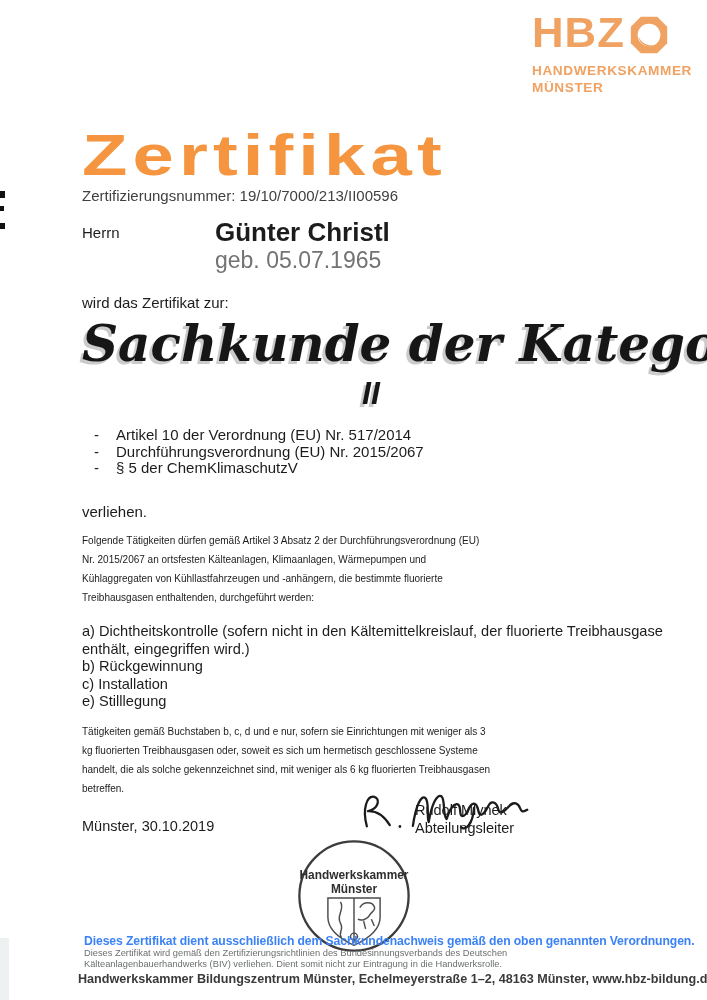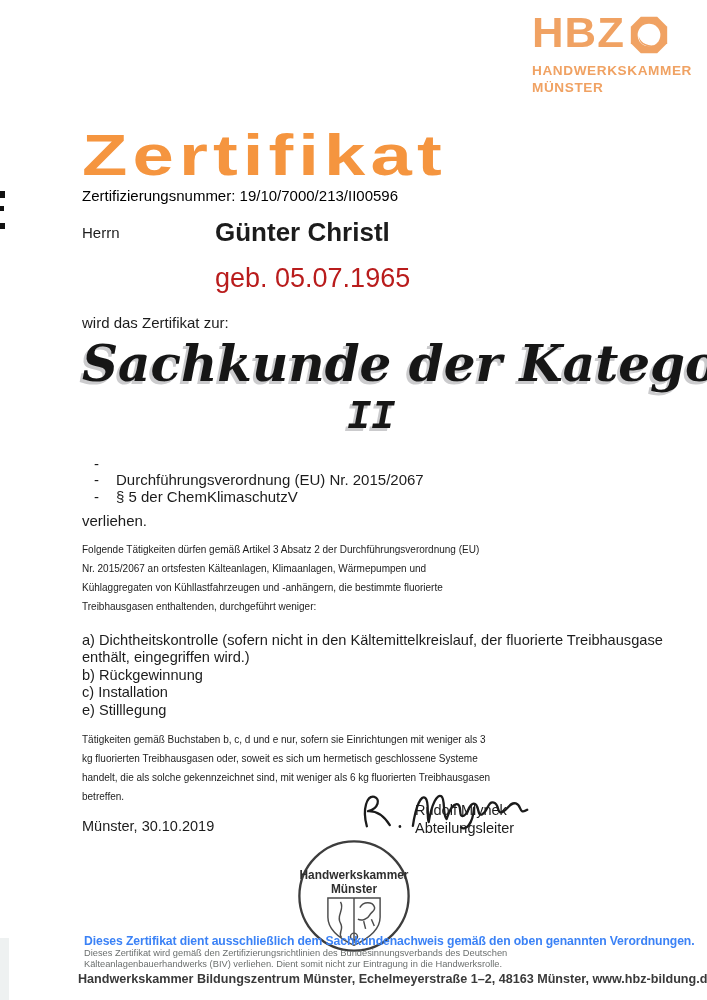--- a/index.html
+++ b/index.html
@@ -17,42 +17,42 @@
   }
   .logo-octagon{width:40px;height:40px;margin-top:3px;}
   .logo-sub{margin-top:7px;font-size:13.6px;font-weight:bold;color:#f0a263;letter-spacing:.6px;line-height:1.28;}
   
   .main{position:absolute;left:82px;top:126px;width:578px;}
   .title{
     font-size:58px;font-weight:bold;color:#f5953f;line-height:1;
     letter-spacing:4px;transform:scaleX(1.28);transform-origin:left top;
     white-space:nowrap;
   }
-  .certnum{margin-top:3px;font-size:15px;color:#000000;}
+  .certnum{margin-top:3px;font-size:15px;color:#404040;}
   .recipient{display:flex;margin-top:14px;}
   .salutation{font-size:15px;width:133px;padding-top:6px;}
   .name{font-size:26px;font-weight:bold;line-height:1.1;}
-  .birth{font-size:27px;margin-top:16px;color:#b91c1c;}
+  .birth{font-size:23px;margin-top:0;color:#737373;}
   .intro{margin-top:20px;font-size:15px;}
   .script-block{text-align:center;margin-top:4px;color:#161616;}
   .script-l1{
     font-family:"DejaVu Serif", serif;font-style:italic;font-weight:bold;
     font-size:50px;line-height:1.15;white-space:nowrap;
     text-shadow:-3px 3px 0 rgba(140,140,145,.45);
   }
   .script-l2{
-    font-family:Liberation Mono, monospace;font-style:italic;font-weight:bold;
-    font-size:40px;line-height:1.1;margin-top:4px;
+    font-family:Liberation Sans, sans-serif;font-style:italic;font-weight:bold;
+    font-size:32px;line-height:1.1;margin-top:4px;
     text-shadow:-3px 3px 0 rgba(140,140,145,.45);
     text-align:center;
   }
   .refs{margin-top:16px;margin-left:12px;font-size:15px;line-height:1.02;}
   .ref-row{display:flex;margin-top:1px;}
   .ref-dash{width:22px;}
-  .granted{margin-top:8px;font-size:15px;}
+  .granted{margin-top:28px;font-size:15px;}
   .para{margin-top:11px;font-size:10px;line-height:19px;}
   .para div{white-space:nowrap;}
   .activities{margin-top:16px;font-size:14.6px;line-height:17.5px;}
   .activities div{white-space:nowrap;}
   
   .place-date{position:absolute;left:82px;top:818px;font-size:14.5px;}
   .signature{position:absolute;left:352px;top:782px;transform:rotate(-3deg);}
   .signer{position:absolute;left:415px;top:802px;font-size:14.5px;line-height:1.22;}
   .stamp{position:absolute;left:296px;top:838px;}
   .footer-bold{position:absolute;left:84px;top:934px;font-size:12.2px;font-weight:bold;color:#3b82f6;letter-spacing:-.1px;white-space:nowrap;}
@@ -105,38 +105,39 @@
     <div class="intro">wird das Zertifikat zur:</div>
 
     <div class="script-block">
       <div class="script-l1">Sachkunde der Kategorie</div>
       <div class="script-l2">II</div>
     </div>
 
     <div class="refs">
       <div class="ref-row">
         <span class="ref-dash">-</span>
+        <span>Artikel 10 der Verordnung (EU) Nr. 517/2014</span>
       </div>
       <div class="ref-row">
         <span class="ref-dash">-</span>
         <span>Durchführungsverordnung (EU) Nr. 2015/2067</span>
       </div>
       <div class="ref-row">
         <span class="ref-dash">-</span>
         <span>§ 5 der ChemKlimaschutzV</span>
       </div>
     </div>
 
     <div class="granted">verliehen.</div>
 
     <div class="para">
       <div>Folgende Tätigkeiten dürfen gemäß Artikel 3 Absatz 2 der Durchführungsverordnung (EU)</div>
       <div>Nr. 2015/2067 an ortsfesten Kälteanlagen, Klimaanlagen, Wärmepumpen und</div>
       <div>Kühlaggregaten von Kühllastfahrzeugen und -anhängern, die bestimmte fluorierte</div>
-      <div>Treibhausgasen enthaltenden, durchgeführt weniger:</div>
+      <div>Treibhausgasen enthaltenden, durchgeführt werden:</div>
     </div>
 
     <div class="activities">
       <div>a) Dichtheitskontrolle (sofern nicht in den Kältemittelkreislauf, der fluorierte Treibhausgase</div>
       <div>enthält, eingegriffen wird.)</div>
       <div>b) Rückgewinnung</div>
       <div>c) Installation</div>
       <div>e) Stilllegung</div>
     </div>
 

